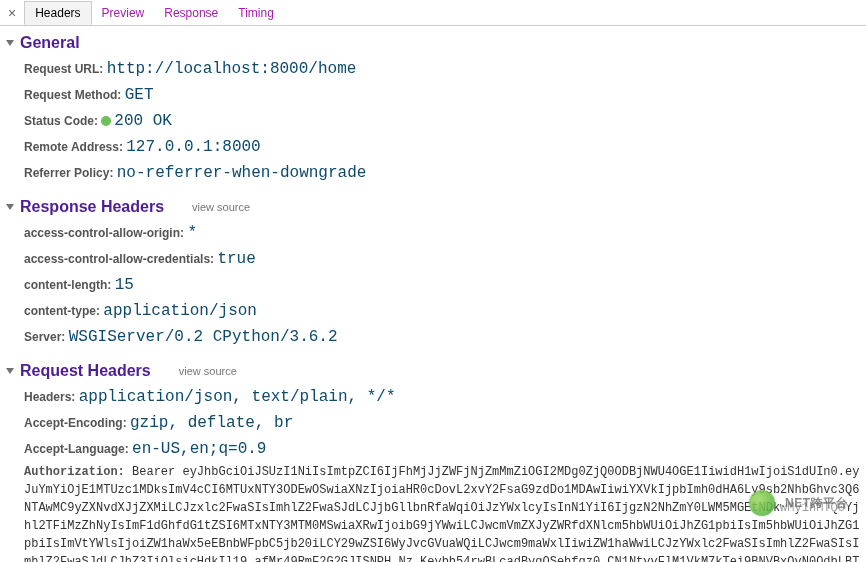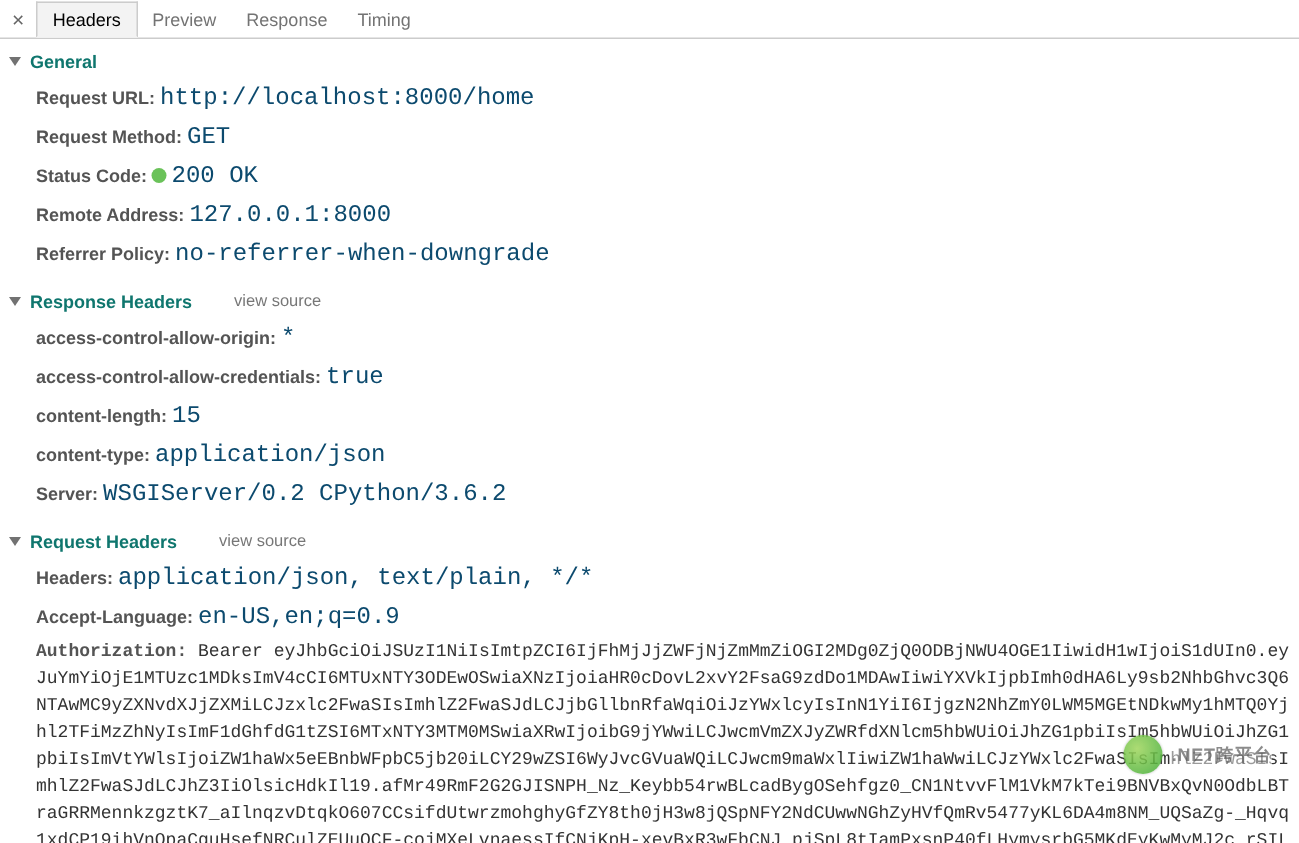--- a/index.html
+++ b/index.html
@@ -19,21 +19,21 @@
   padding-left: 4px;
 }
 .close-x {
   font-size: 14px;
   color: #666;
   padding: 0 8px 0 4px;
   cursor: pointer;
 }
 .tab {
   padding: 4px 10px;
-  color: #737373;
+  color: #a21caf;
   cursor: pointer;
   font-size: 12px;
 }
 .tab.active {
   background: #f3f3f3;
   border: 1px solid #ccc;
   border-bottom: 1px solid #f3f3f3;
   margin-bottom: -1px;
   color: #000000;
 }
@@ -52,22 +52,22 @@
 .arrow {
   display: inline-block;
   width: 0; height: 0;
   border-left: 4px solid transparent;
   border-right: 4px solid transparent;
   border-top: 6px solid #727272;
   margin-right: 6px;
 }
 .section-title {
   font-weight: bold;
-  color: #0f766e;
-  font-size: 12px;
+  color: #4c1d95;
+  font-size: 16px;
 }
 .view-source {
   color: #777;
   font-size: 11px;
   margin-left: 28px;
   cursor: pointer;
 }
 .rows {
   padding: 2px 0 6px 20px;
 }
@@ -167,20 +167,21 @@
   </div>
 
   <div class="section">
     <div class="section-header">
       <span class="arrow"></span>
       <span class="section-title">Request Headers</span>
       <span class="view-source">view source</span>
     </div>
     <div class="rows">
       <div class="row"><span class="label">Headers:</span> <span class="value">application/json, text/plain, */*</span></div>
+      <div class="row"><span class="label">Accept-Encoding:</span> <span class="value">gzip, deflate, br</span></div>
       <div class="row"><span class="label">Accept-Language:</span> <span class="value">en-US,en;q=0.9</span></div>
       <div class="row wrap-break"><span class="label">Authorization:</span> <span>Bearer eyJhbGciOiJSUzI1NiIsImtpZCI6IjFhMjJjZWFjNjZmMmZiOGI2MDg0ZjQ0ODBjNWU4OGE1IiwidH1wIjoiS1dUIn0.eyJuYmYiOjE1MTUzc1MDksImV4cCI6MTUxNTY3ODEwOSwiaXNzIjoiaHR0cDovL2xvY2FsaG9zdDo1MDAwIiwiYXVkIjpbImh0dHA6Ly9sb2NhbGhvc3Q6NTAwMC9yZXNvdXJjZXMiLCJzxlc2FwaSIsImhlZ2FwaSJdLCJjbGllbnRfaWqiOiJzYWxlcyIsInN1YiI6IjgzN2NhZmY0LWM5MGEtNDkwMy1hMTQ0Yjhl2TFiMzZhNyIsImF1dGhfdG1tZSI6MTxNTY3MTM0MSwiaXRwIjoibG9jYWwiLCJwcmVmZXJyZWRfdXNlcm5hbWUiOiJhZG1pbiIsIm5hbWUiOiJhZG1pbiIsImVtYWlsIjoiZW1haWx5eEBnbWFpbC5jb20iLCY29wZSI6WyJvcGVuaWQiLCJwcm9maWxlIiwiZW1haWwiLCJzYWxlc2FwaSIsImhlZ2FwaSIsImhlZ2FwaSJdLCJhZ3IiOlsicHdkIl19.afMr49RmF2G2GJISNPH_Nz_Keybb54rwBLcadBygOSehfgz0_CN1NtvvFlM1VkM7kTei9BNVBxQvN0OdbLBTraGRRMennkzgztK7_aIlnqzvDtqkO607CCsifdUtwrzmohghyGfZY8th0jH3w8jQSpNFY2NdCUwwNGhZyHVfQmRv5477yKL6DA4m8NM_UQSaZg-_Hqvq1xdCP19ihVnQpaCguHsefNRCulZEUuQCF-cojMXeLvnaessIfCNjKpH-xevBxR3wFbCNJ_pjSpL8tIamPxsnP40fLHymysrbG5MKdEyKwMyMJ2c_rSIL3k8Zv13TgfJ-WoW593bnLg</span></div>
 
     </div>
   </div>
 
 </div>
 
 <div class="watermark">
   <span class="wm-circle"></span>

